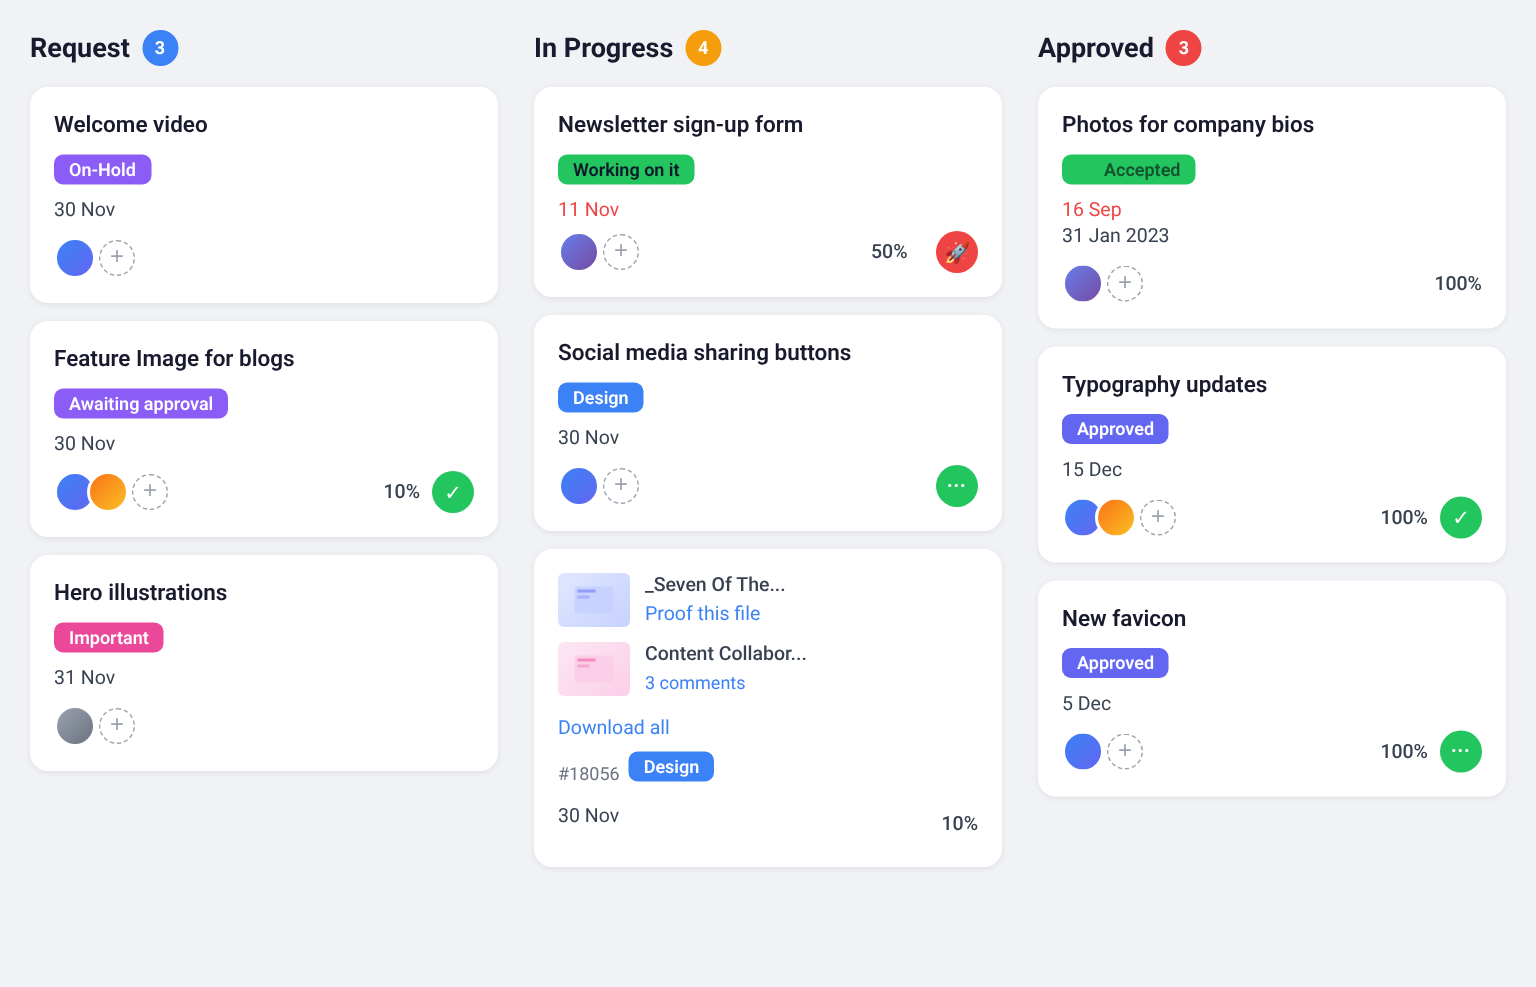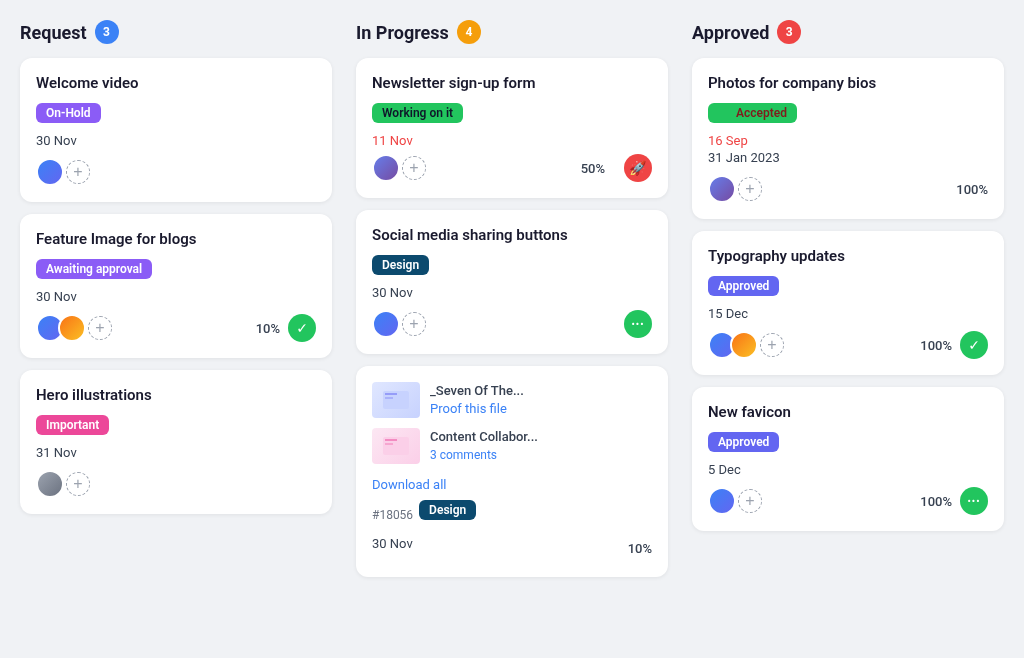--- a/index.html
+++ b/index.html
@@ -59,22 +59,22 @@
       border-radius: 6px;
       padding: 3px 10px;
       font-size: 12px;
       font-weight: 600;
       margin-bottom: 10px;
     }
     .tag-onhold { background: #8b5cf6; color: #fff; }
     .tag-awaiting { background: #8b5cf6; color: #fff; }
     .tag-important { background: #ec4899; color: #fff; }
     .tag-working { background: #22c55e; color: #0f172a; }
-    .tag-design { background: #0c4a6e; color: #fff; }
-    .tag-accepted { background: #22c55e; color: #7f1d1d; padding-left: 28px; }
+    .tag-design { background: #3b82f6; color: #fff; }
+    .tag-accepted { background: #22c55e; color: #14532d; padding-left: 28px; }
     .tag-approved { background: #6366f1; color: #fff; }
 
     .card-date {
       font-size: 13px;
       color: #374151;
       margin-bottom: 10px;
     }
     .card-date-red {
       font-size: 13px;
       color: #ef4444;

